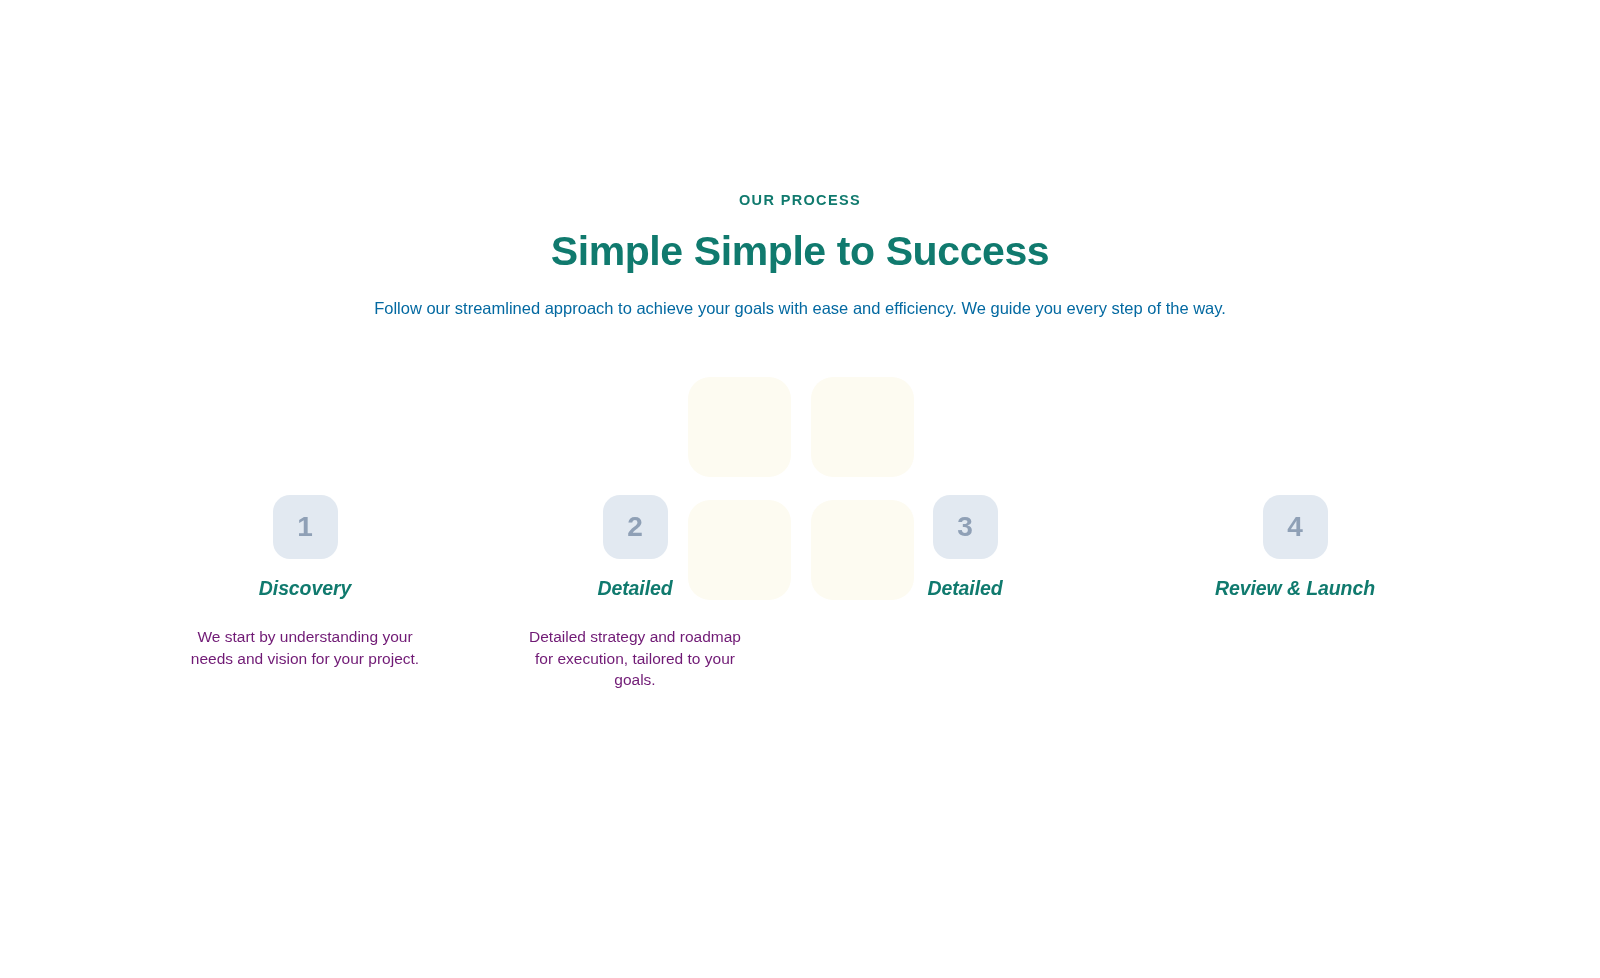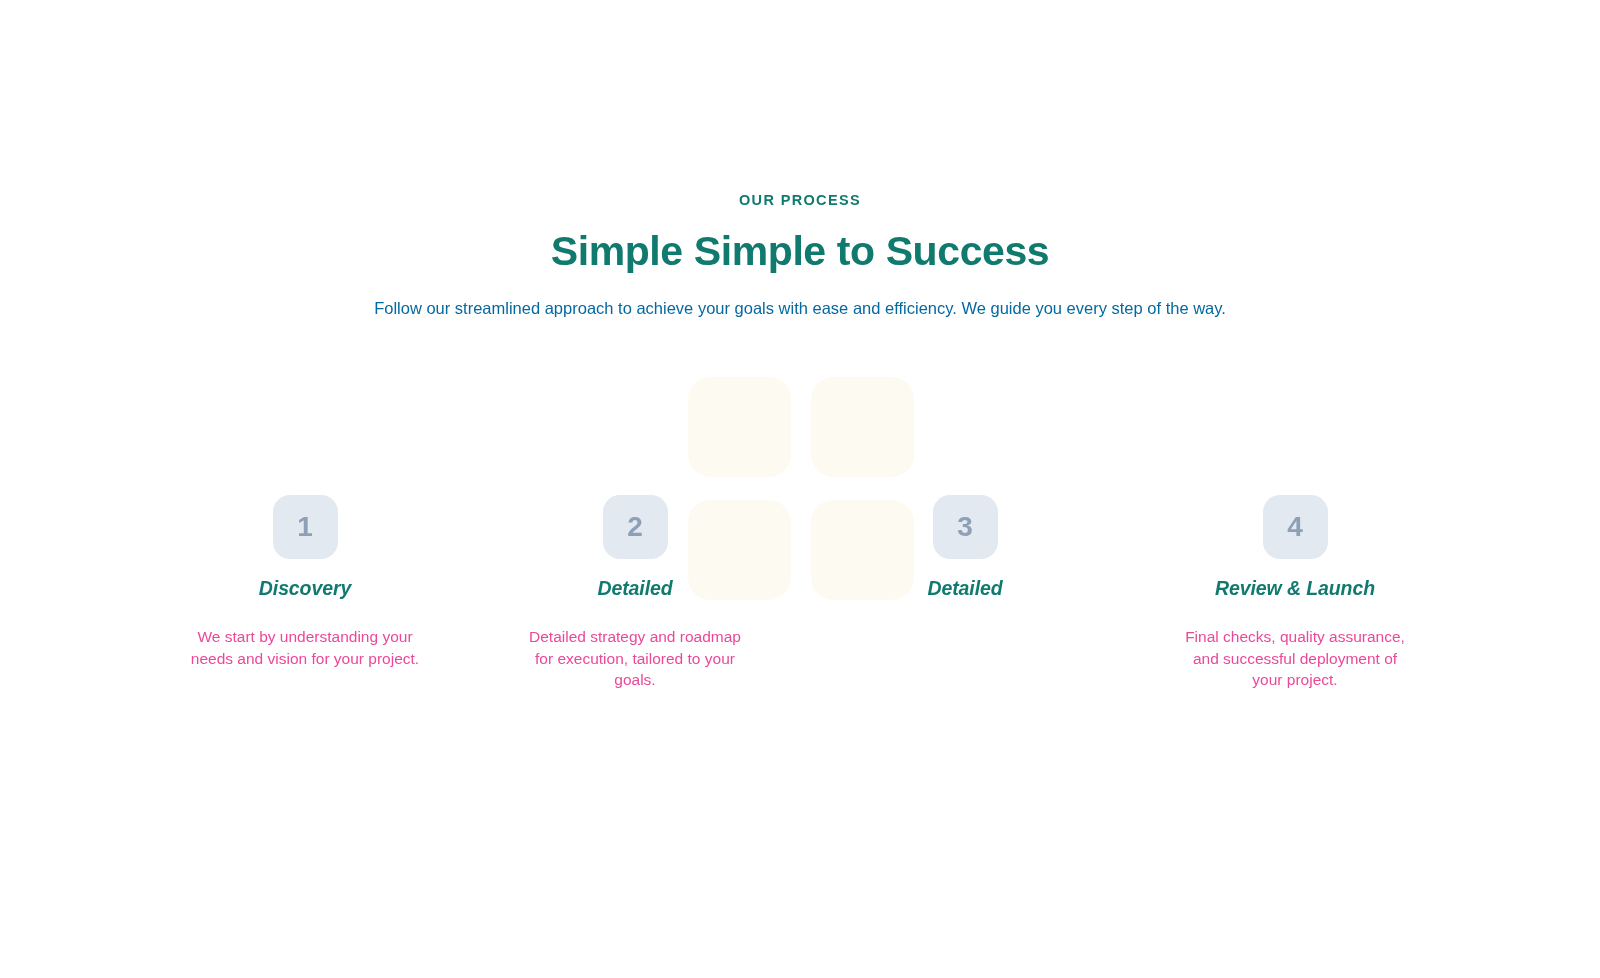--- a/index.html
+++ b/index.html
@@ -114,21 +114,21 @@
     color: #107a6e;
     line-height: 28px;
     letter-spacing: -0.1px;
     font-style: italic;
   }
 
   .step-desc {
     margin-top: 24px;
     font-size: 15.5px;
     font-weight: 400;
-    color: #ec4899;
+    color: #701a75;
     line-height: 21.5px;
     max-width: 232px;
   }
 </style>
 </head>
 <body>
 
 <div class="page">
 
   <div class="section-header">
@@ -159,18 +159,17 @@
     </div>
 
     <div class="step">
       <div class="step-badge">3</div>
       <div class="step-title">Detailed</div>
     </div>
 
     <div class="step">
       <div class="step-badge">4</div>
       <div class="step-title">Review &amp; Launch</div>
-      <div class="step-desc">Final checks, quality assurance, and successful deployment of your project.</div>
     </div>
 
   </div>
 
 </div>
 
 </body></html>

